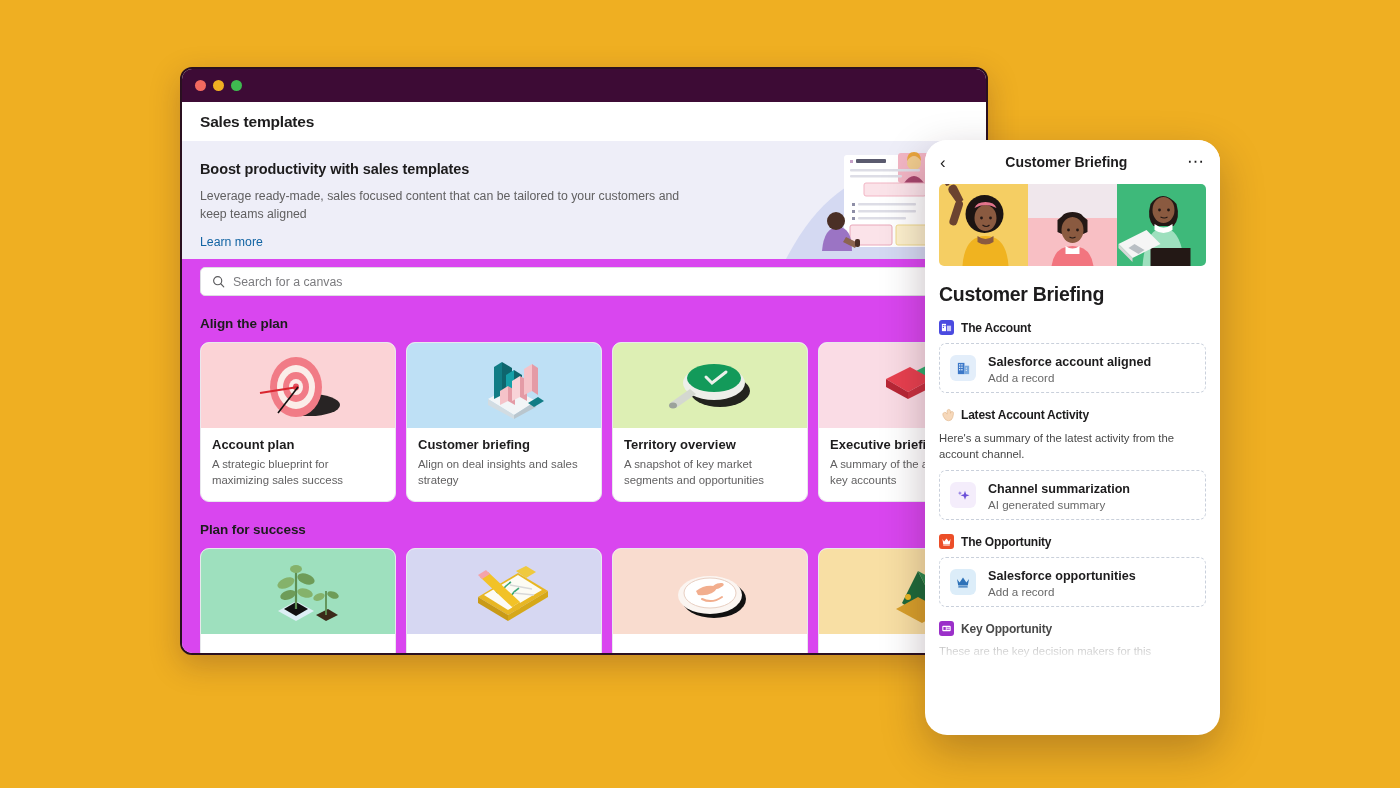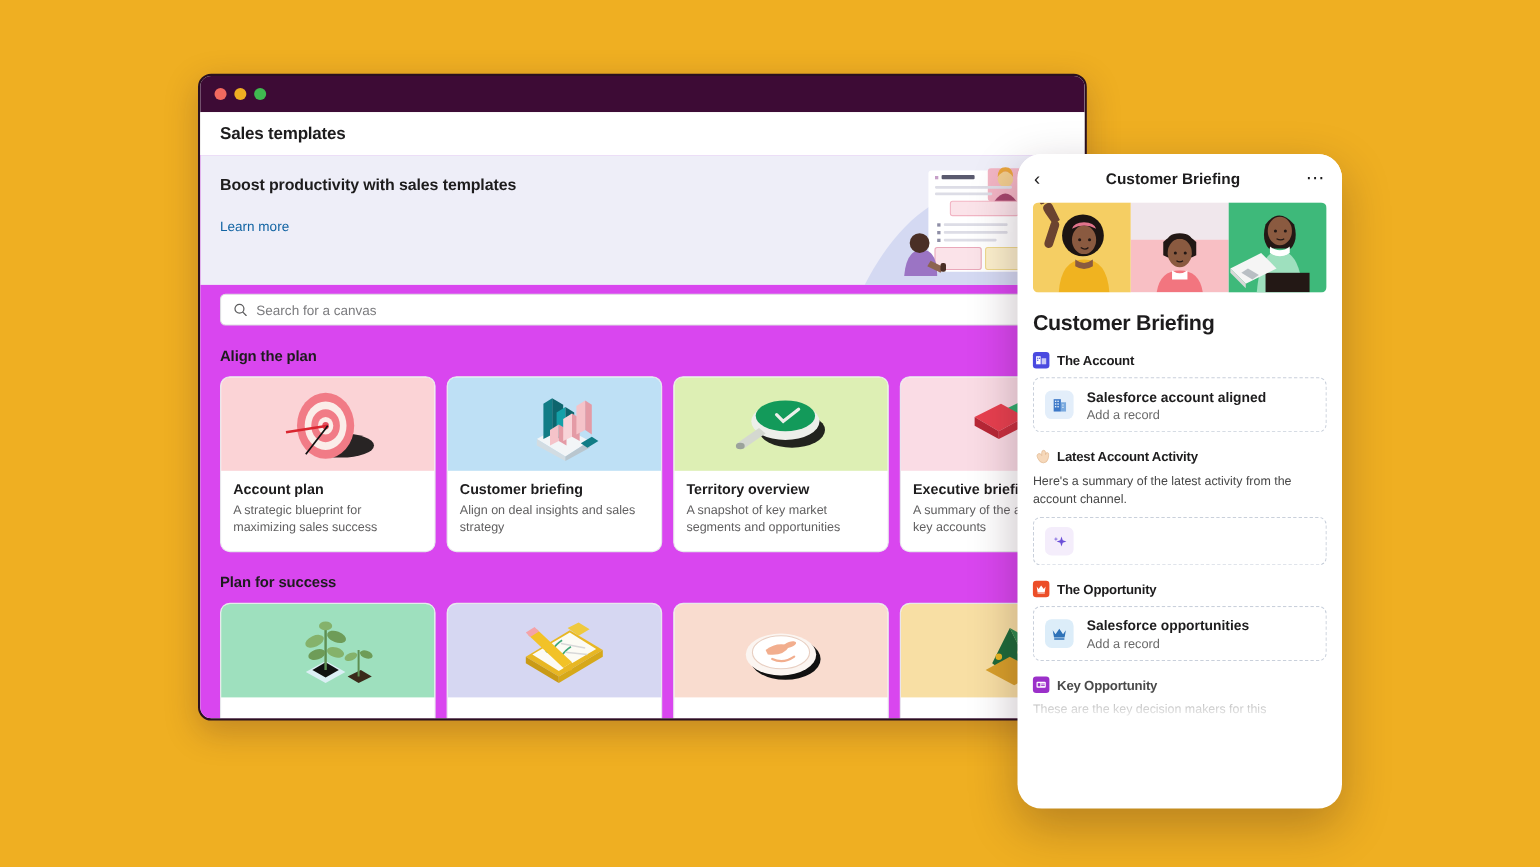--- a/index.html
+++ b/index.html
@@ -210,20 +210,21 @@
   </div>
 
   <div id="app-header">
     <div class="title">Sales templates</div>
   </div>
 
   <div id="app-body">
 
     <div id="hero">
       <h2>Boost productivity with sales templates</h2>
+      <p>Leverage ready-made, sales focused content that can be tailored to your customers and keep teams aligned</p>
       <span class="learn">Learn more</span>
 
       <div id="hero-art">
         <svg width="200" height="118" viewBox="0 0 200 118">
           <path d="M0 118 C30 60 70 28 118 30 C160 32 185 60 200 90 L200 118 Z" fill="#D4D9F2"></path>
           <rect x="58" y="14" width="96" height="92" rx="3" fill="#FFFFFF"></rect>
           <rect x="112" y="12" width="36" height="30" rx="3" fill="#F2B5C4"></rect>
           <circle cx="128" cy="22" r="7" fill="#F0CC8E"></circle>
           <path d="M121 20 q7 -10 14 0 q0 -9 -7 -9 q-7 0 -7 9Z" fill="#E8A53C"></path>
           <path d="M118 42 q10 -14 20 0 L138 44 L118 44Z" fill="#A6466C"></path>
@@ -535,20 +536,24 @@
       <span class="sec-label">Latest Account Activity</span>
     </div>
     <div class="sec-note">Here's a summary of the latest activity from the account channel.</div>
     <div class="rec-card">
       <span class="rec-icon" style="background:#F4EDFB">
         <svg width="15" height="15" viewBox="0 0 16 16">
           <path d="M9.6 3 L10.8 6.6 L14.4 7.8 L10.8 9 L9.6 12.6 L8.4 9 L4.8 7.8 L8.4 6.6Z" fill="#6B4FD8"></path>
           <path d="M4.2 3.2 L4.8 4.8 L6.4 5.4 L4.8 6 L4.2 7.6 L3.6 6 L2 5.4 L3.6 4.8Z" fill="#8F78E2"></path>
         </svg>
       </span>
+      <span>
+        <span class="rec-title">Channel summarization</span>
+        <span class="rec-sub" style="display:block">AI generated summary</span>
+      </span>
     </div>
 
     <div class="sec-head">
       <span class="sec-emoji-box" style="background:#EC4E28">
         <svg width="11" height="11" viewBox="0 0 12 12">
           <path d="M1.6 3.4 L3.4 6 L6 2.6 L8.6 6 L10.4 3.4 L9.6 9 L2.4 9Z" fill="#FFFFFF"></path>
           <rect x="2.4" y="9.4" width="7.2" height="1" fill="#FFFFFF"></rect>
         </svg>
       </span>
       <span class="sec-label">The Opportunity</span>

